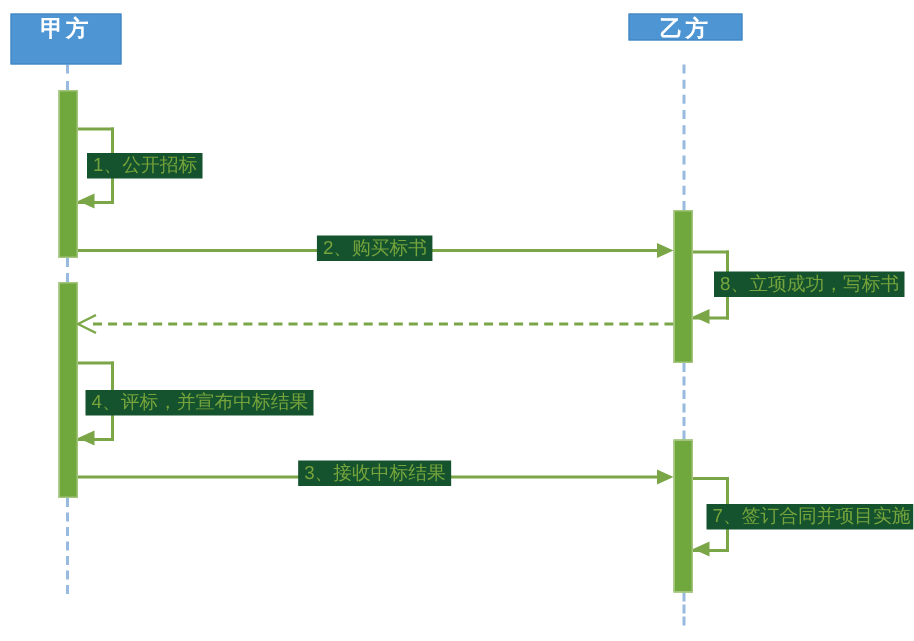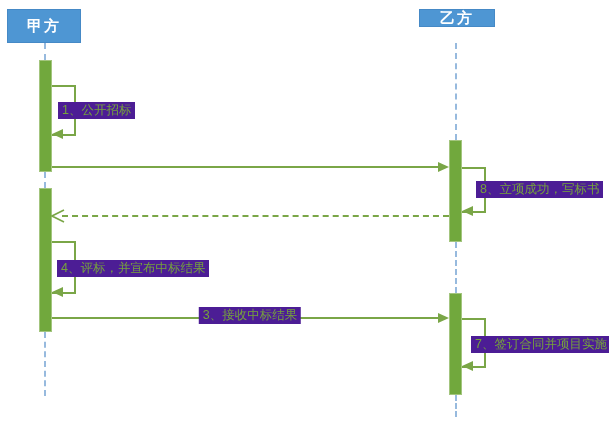--- a/index.html
+++ b/index.html
@@ -3,21 +3,21 @@
 <meta charset="utf-8">
 <style>
   html,body { margin:0; padding:0; background:#fff; }
   #canvas {
     position:relative; width:609px; height:427px; background:#ffffff;
     font-family:"Liberation Sans","DejaVu Sans",sans-serif; overflow:hidden;
   }
   .actor {
     position:absolute; background:#4e96d3; border:1px solid #4589c6;
     color:#ffffff; font-weight:bold; font-size:15px; letter-spacing:2px;
-    display:flex; align-items:center; justify-content:center; box-sizing:border-box;
+    display:flex; justify-content:center; box-sizing:border-box;
     z-index:4;
   }
   .lifeline {
     position:absolute; width:0; border-left:2px dashed #97bade; z-index:1;
   }
   .bar {
     position:absolute; width:11px; background:#71a83d; border:1px solid #a3c57e;
     z-index:3;
   }
   .hline { position:absolute; height:0; border-top:2px solid #7aa647; z-index:2; }
@@ -32,21 +32,21 @@
     border-left:11px solid #7aa647; z-index:4;
   }
   .arr-l {
     position:absolute; width:0; height:0;
     border-top:5px solid transparent; border-bottom:5px solid transparent;
     border-right:11px solid #7aa647; z-index:4;
   }
   .open-arr { position:absolute; z-index:4; }
   .mlabel {
     position:absolute; font-size:12.5px; line-height:1.2; color:#76a33c;
-    background:#4c1d95; padding:1px 4px; white-space:nowrap; z-index:5;
+    background:#14532d; padding:1px 4px; white-space:nowrap; z-index:5;
   }
   .mlabel.center { transform:translateX(-50%); }
 </style>
 </head>
 <body>
 
 <div id="canvas">
 
   <div class="actor" style="left:7px; top:9px; width:74px; height:34px;">
     <span>甲方</span>
@@ -67,20 +67,21 @@
   <div class="bar" style="left:39px;  top:188px; height:142px;"></div>
   <div class="bar" style="left:449px; top:140px; height:100px;"></div>
   <div class="bar" style="left:449px; top:293px; height:100px;"></div>
 
   <div class="loop" style="left:52px; top:85px; width:24px; height:51px;"></div>
   <div class="arr-l" style="left:52px; top:129px;"></div>
   <div class="mlabel" style="left:58px; top:102px;">1、公开招标</div>
 
   <div class="hline" style="left:52px; top:166px; width:387px;"></div>
   <div class="arr-r" style="left:438px; top:162px;"></div>
+  <div class="mlabel center" style="left:250px; top:157px;">2、购买标书</div>
 
   <div class="loop" style="left:462px; top:167px; width:24px; height:46px;"></div>
   <div class="arr-l" style="left:462px; top:206px;"></div>
   <div class="mlabel" style="left:476px; top:181px;">8、立项成功，写标书</div>
 
   <div class="hline dashed" style="left:62px; top:215px; width:387px;"></div>
   <svg class="open-arr" style="left:51px; top:209px;" width="14" height="14" viewBox="0 0 14 14">
     <polyline points="13,1 1,7 13,13" fill="none" stroke="#7aa647" stroke-width="1.6"></polyline>
   </svg>
 

